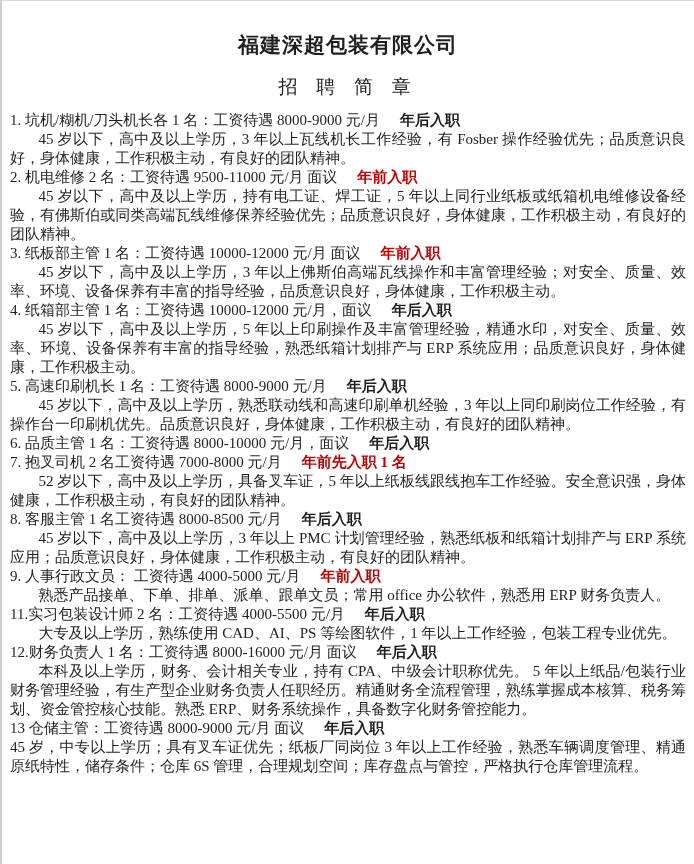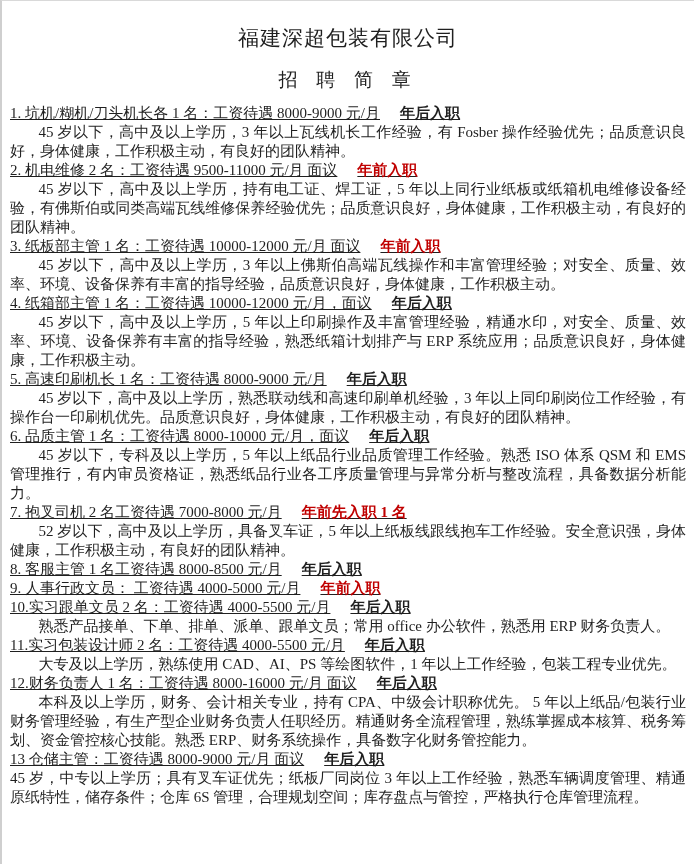--- a/index.html
+++ b/index.html
@@ -12,35 +12,35 @@
     overflow: hidden;
     border-left: 2px solid #cfcfcf;
     border-top: 1px solid #d9d9d9;
     box-sizing: border-box;
   }
   .page { padding: 6px 8px 4px 8px; }
 
   .company-title {
     text-align: center;
     font-size: 21px;
-    font-weight: normal;
-    margin: 17px 0 0 0;
+    font-weight: bold;
+    margin: 24px 0 0 0;
     letter-spacing: 1px;
   }
   .notice-subtitle {
     text-align: center;
     font-size: 19px;
     font-weight: normal;
     margin: 15px 0 11px 0;
     letter-spacing: 7px;
   }
 
   .jobs { font-size: 15px; line-height: 19px; }
   .job p { margin: 0; }
-  .job .head { white-space: nowrap; text-decoration: underline; }
+  .job .head { white-space: nowrap; }
   .job .note { font-weight: bold; margin-left: 20px; }
   .job .note.red { color: var(--red, #c00000); }
   .job .body { text-indent: 1.9em; text-align: justify; }
   .job .body.no-indent { text-indent: 0; }
 </style>
 </head>
 <body>
 
 <div class="page">
   <h1 class="company-title">福建深超包装有限公司</h1>
@@ -67,38 +67,37 @@
     <p class="body">45 岁以下，高中及以上学历，5 年以上印刷操作及丰富管理经验，精通水印，对安全、质量、效率、环境、设备保养有丰富的指导经验，熟悉纸箱计划排产与 ERP 系统应用；品质意识良好，身体健康，工作积极主动。</p>
   </div>
 
   <div class="job">
     <p class="head"><span class="head-text">5. 高速印刷机长 1 名：工资待遇 8000-9000 元/月</span><span class="note">年后入职</span></p>
     <p class="body">45 岁以下，高中及以上学历，熟悉联动线和高速印刷单机经验，3 年以上同印刷岗位工作经验，有操作台一印刷机优先。品质意识良好，身体健康，工作积极主动，有良好的团队精神。</p>
   </div>
 
   <div class="job">
     <p class="head"><span class="head-text">6. 品质主管 1 名：工资待遇 8000-10000 元/月，面议</span><span class="note">年后入职</span></p>
-    <p class="body">45 岁以下，专科及以上学历，5 年以上纸品行业品质管理工作经验。熟悉 ISO 体系 QSM 和 EMS 管理推行，有内审员资格证，熟悉纸品行业各工序质量管理与异常分析与整改流程，具备数据分析能力。</p>
   </div>
 
   <div class="job">
     <p class="head"><span class="head-text">7. 抱叉司机 2 名工资待遇 7000-8000 元/月</span><span class="note red">年前先入职 1 名</span></p>
     <p class="body">52 岁以下，高中及以上学历，具备叉车证，5 年以上纸板线跟线抱车工作经验。安全意识强，身体健康，工作积极主动，有良好的团队精神。</p>
   </div>
 
   <div class="job">
     <p class="head"><span class="head-text">8. 客服主管 1 名工资待遇 8000-8500 元/月</span><span class="note">年后入职</span></p>
+    <p class="body">45 岁以下，高中及以上学历，3 年以上 PMC 计划管理经验，熟悉纸板和纸箱计划排产与 ERP 系统应用；品质意识良好，身体健康，工作积极主动，有良好的团队精神。</p>
   </div>
 
   <div class="job">
     <p class="head"><span class="head-text">9. 人事行政文员： 工资待遇 4000-5000 元/月</span><span class="note red">年前入职</span></p>
   </div>
 
   <div class="job">
-    <p class="head"><span class="head-text">10.实习跟单文员 2 名：工资待遇 4000-5500 元/月</span><span class="note">年后入职</span></p>
     <p class="body">熟悉产品接单、下单、排单、派单、跟单文员；常用 office 办公软件，熟悉用 ERP 财务负责人。</p>
   </div>
 
   <div class="job">
     <p class="head"><span class="head-text">11.实习包装设计师 2 名：工资待遇 4000-5500 元/月</span><span class="note">年后入职</span></p>
     <p class="body">大专及以上学历，熟练使用 CAD、AI、PS 等绘图软件，1 年以上工作经验，包装工程专业优先。</p>
   </div>
 
   <div class="job">
     <p class="head"><span class="head-text">12.财务负责人 1 名：工资待遇 8000-16000 元/月 面议</span><span class="note">年后入职</span></p>

